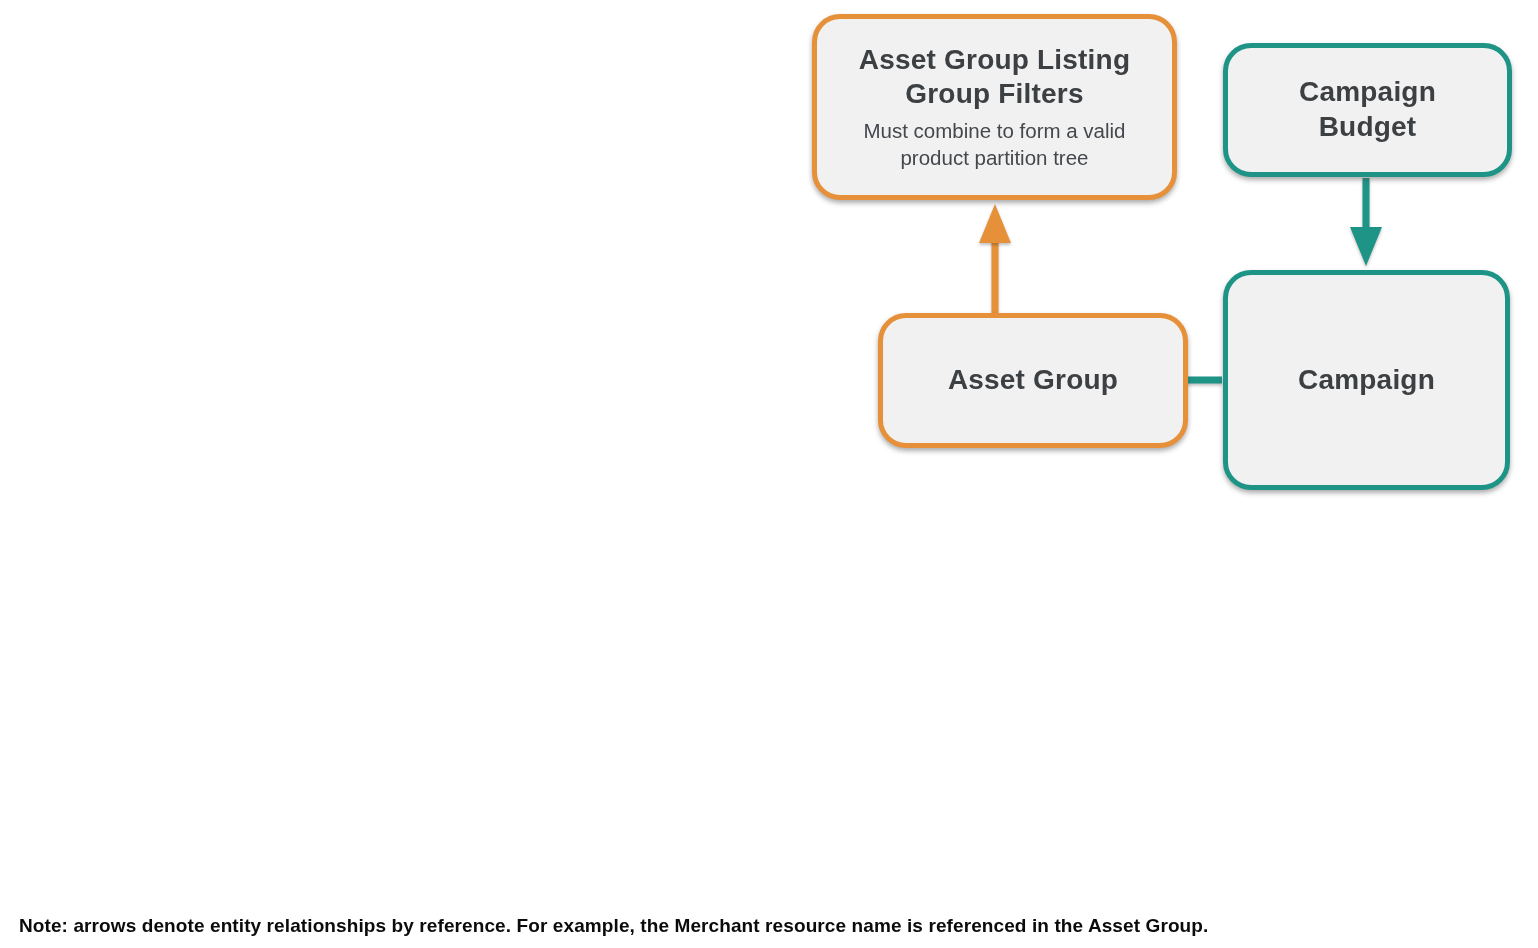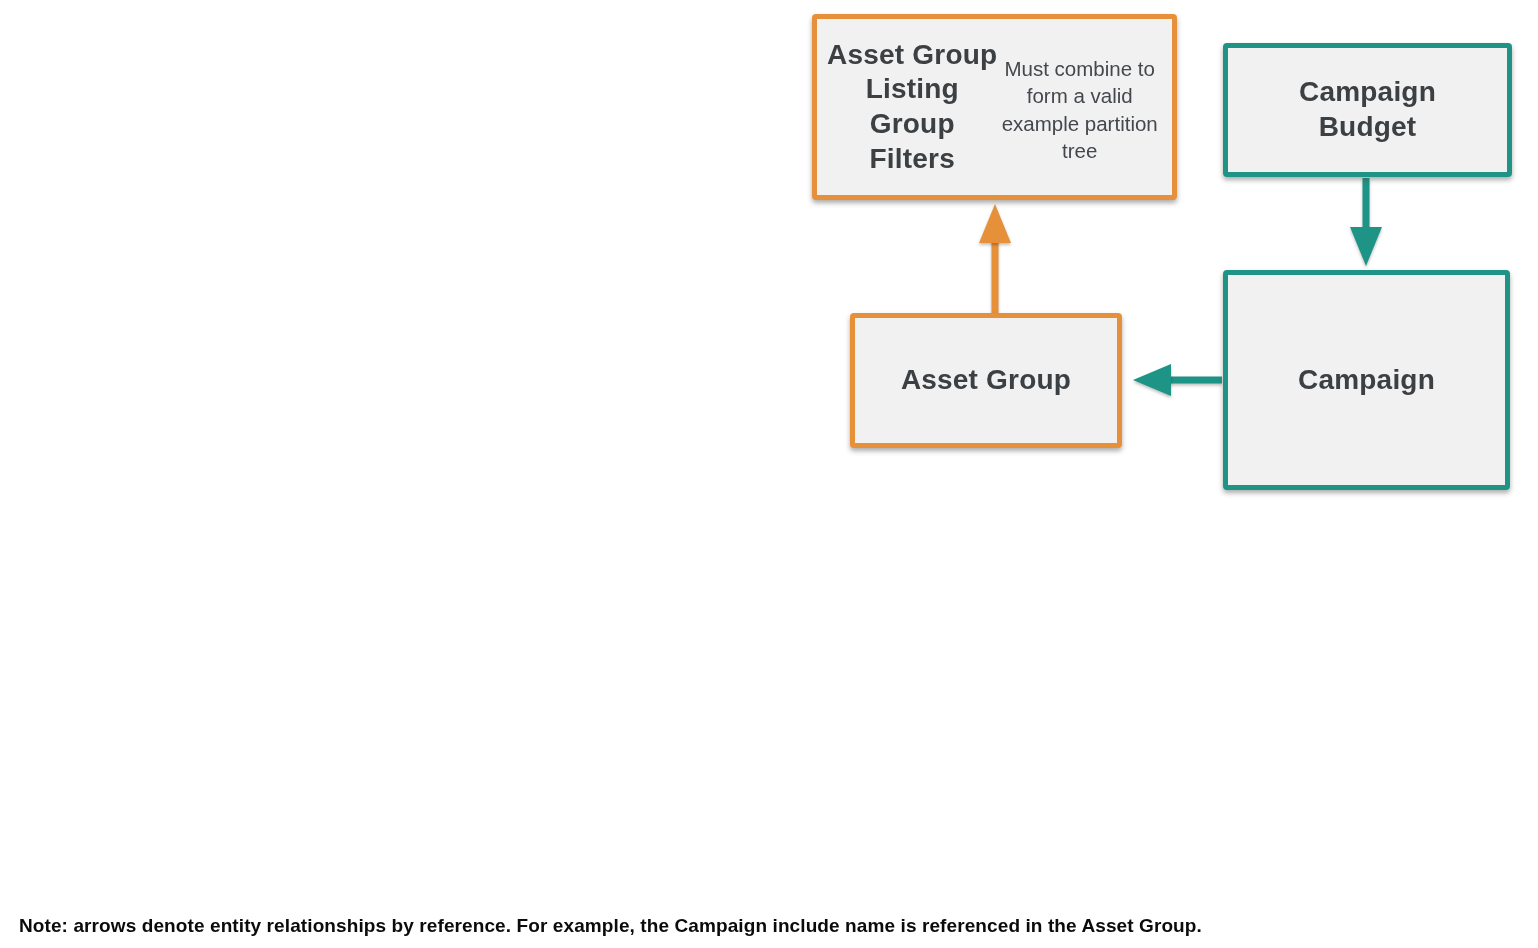--- a/index.html
+++ b/index.html
@@ -13,24 +13,24 @@
     width: 1538px;
     height: 948px;
     background: #FFFFFF;
     overflow: hidden;
   }
   .node {
     position: absolute;
     box-sizing: border-box;
     background: #F1F1F2;
     border: 5px solid #999;
-    border-radius: 4px;
+    border-radius: 28px;
     box-shadow: 0 3px 5px rgba(70, 70, 70, 0.45);
     display: flex;
-    flex-direction: row;
+    flex-direction: column;
     align-items: center;
     justify-content: center;
     text-align: center;
     padding: 8px 10px;
   }
   .node.orange { border-color: #E6913A; }
   .node.teal   { border-color: #1E9487; justify-content: center; }
   .node-title {
     font-weight: bold;
     font-size: 28px;
@@ -41,21 +41,21 @@
   }
   .node-sub {
     font-size: 20.5px;
     line-height: 1.32;
     color: #44484C;
     white-space: pre-line;
     margin-top: 5px;
   }
   .node-listing-group-filters { left: 812px; top: 14px;  width: 365px; height: 186px; }
   .node-campaign-budget       { left: 1223px; top: 43px; width: 289px; height: 134px; }
-  .node-asset-group           { left: 850px; top: 313px; width: 272px; height: 135px; }
+  .node-asset-group           { left: 878px; top: 313px; width: 310px; height: 135px; }
   .node-campaign              { left: 1223px; top: 270px; width: 287px; height: 220px; }
 
   svg.arrows {
     position: absolute;
     left: 0;
     top: 0;
     pointer-events: none;
   }
   svg.arrows line, svg.arrows polygon {
     filter: drop-shadow(0 2px 1.5px rgba(0,0,0,0.25));
@@ -88,31 +88,31 @@
     <g>
       <line x1="1222" y1="380" x2="1167" y2="380" stroke="#1E9487" stroke-width="7"></line>
       <polygon points="1133,380 1171,364 1171,396" fill="#1E9487"></polygon>
     </g>
   </svg>
 
   <div class="node orange node-listing-group-filters">
     <div class="node-title">Asset Group Listing
 Group Filters</div>
     <div class="node-sub">Must combine to form a valid
-example partition tree</div>
+product partition tree</div>
   </div>
 
   <div class="node teal node-campaign-budget">
     <div class="node-title">Campaign
 Budget</div>
   </div>
 
   <div class="node orange node-asset-group">
     <div class="node-title">Asset Group</div>
   </div>
 
   <div class="node teal node-campaign">
     <div class="node-title">Campaign</div>
   </div>
 
-  <div class="note">Note: arrows denote entity relationships by reference. For example, the Campaign include name is referenced in the Asset Group.</div>
+  <div class="note">Note: arrows denote entity relationships by reference. For example, the Merchant resource name is referenced in the Asset Group.</div>
 
 </div>
 
 </body></html>

